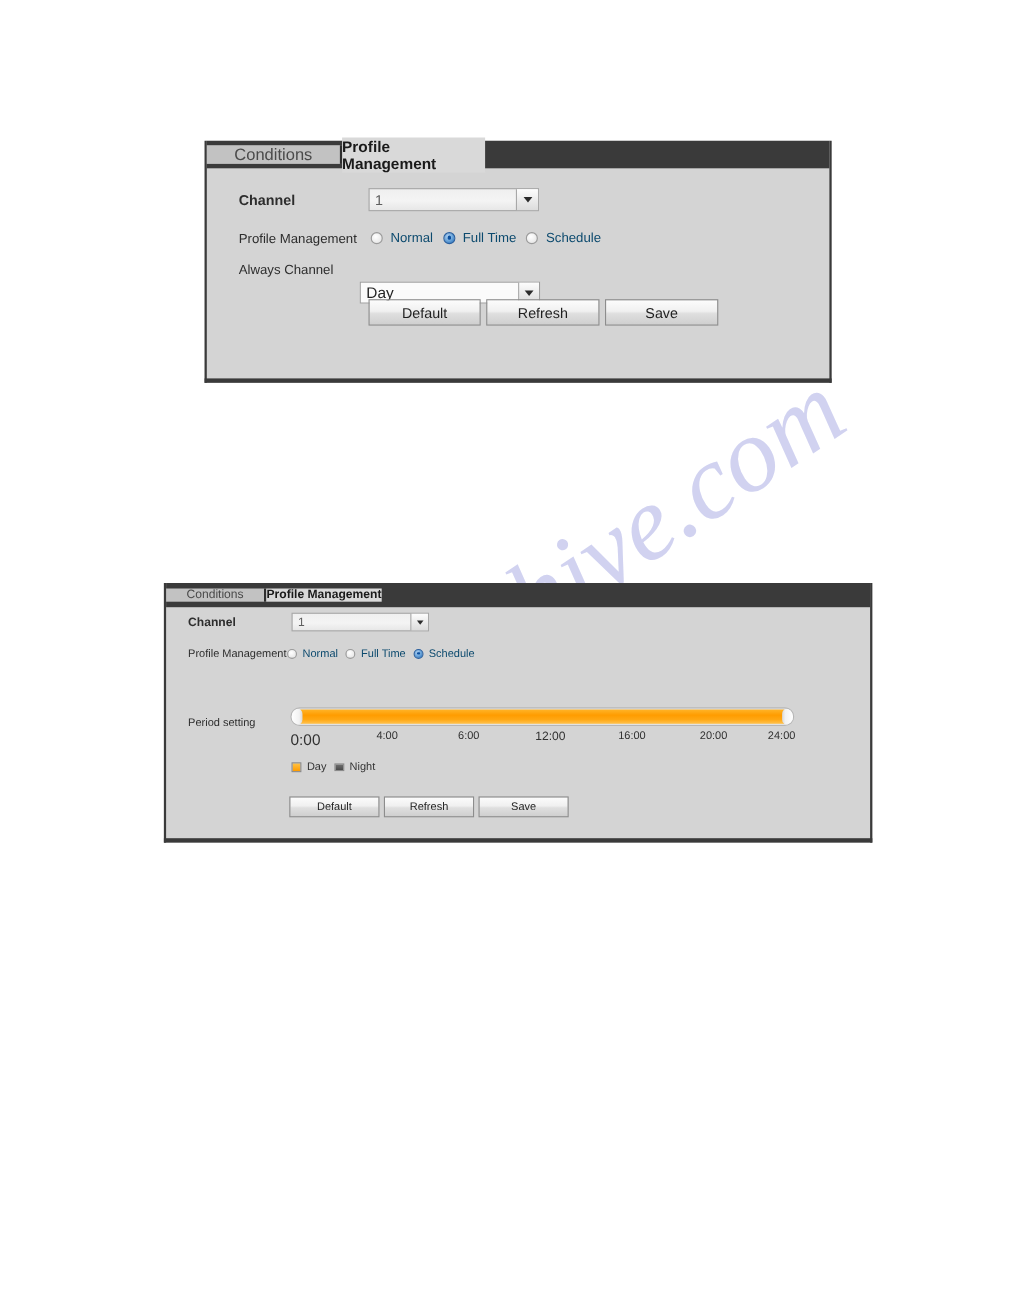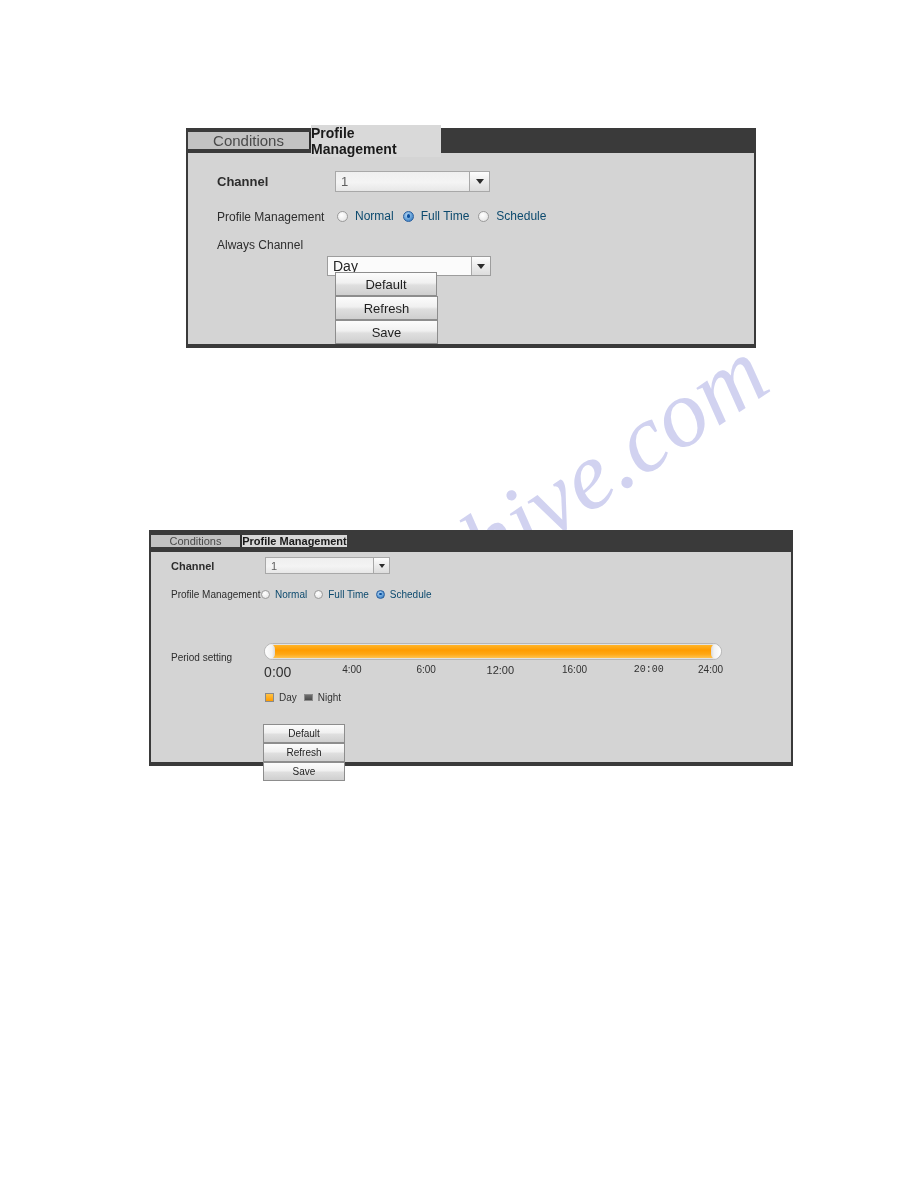--- a/index.html
+++ b/index.html
@@ -161,21 +161,21 @@
     position: absolute;
     left: 50%; top: 50%;
     width: 36%; height: 36%;
     margin-left: -18%; margin-top: -18%;
     border-radius: 50%;
     background: #0b4f9e;
   }
   .radio-label { color: #0c4a6e; white-space: nowrap; }
 
   
-  .btnrow { position: absolute; display: flex; flex-direction: column; }
+  .btnrow { position: absolute; display: flex; }
   .btn {
     box-sizing: border-box;
     display: flex;
     align-items: center;
     justify-content: center;
     border: 1px solid #8d8d8d;
     background: linear-gradient(to bottom,#fcfcfc 0%,#f0f0f0 45%,#dfdfdf 55%,#cfcfcf 100%);
     color: #1f1f1f;
     cursor: pointer;
     user-select: none;
@@ -355,21 +355,21 @@
           <div class="slider-fill" style="left:8px; right:8px;"></div>
           <div class="slider-cap left"></div>
           <div class="slider-cap right"></div>
         </div>
         <div class="ticks" style="height:14px; margin-top:4px;">
           <span class="tick" style="left:3.0%;  font-size:14px;">0:00</span>
           <span class="tick" style="left:19.2%; font-size:10px;">4:00</span>
           <span class="tick" style="left:35.4%; font-size:10px;">6:00</span>
           <span class="tick" style="left:51.6%; font-size:11px;">12:00</span>
           <span class="tick" style="left:67.8%; font-size:10px;">16:00</span>
-          <span class="tick" style="left:84.0%; font-size:10px;font-family:Liberation Mono, monospace;">20:00</span>
+          <span class="tick" style="left:84.0%; font-size:10px;">20:00</span>
           <span class="tick" style="left:97.5%; font-size:10px;">24:00</span>
         </div>
       </div>
 
       <div class="legend" style="left:114px; top:140px;">
         <div class="legend-item" style="margin-right:7px;">
           <span class="swatch day" style="width:9px;height:9px;margin-right:5px;"></span>
           <span class="legend-label" style="font-size:10px;">Day</span>
         </div>
         <div class="legend-item">

